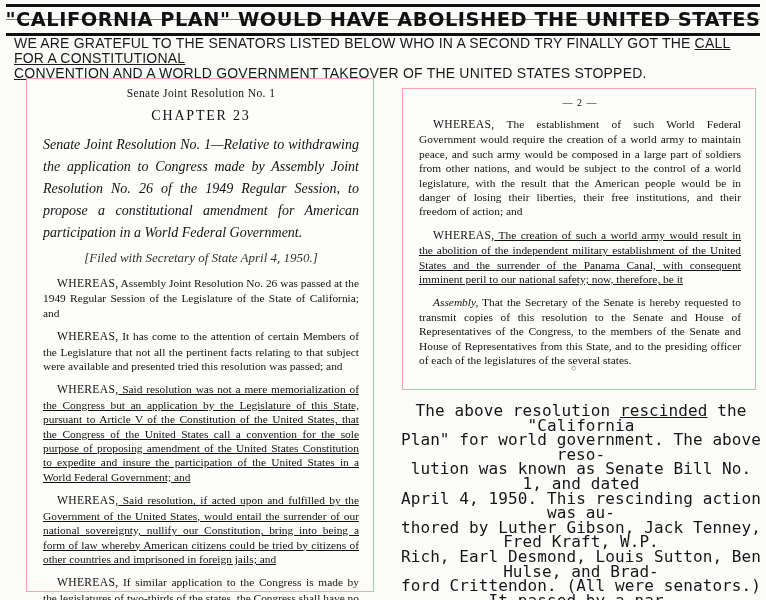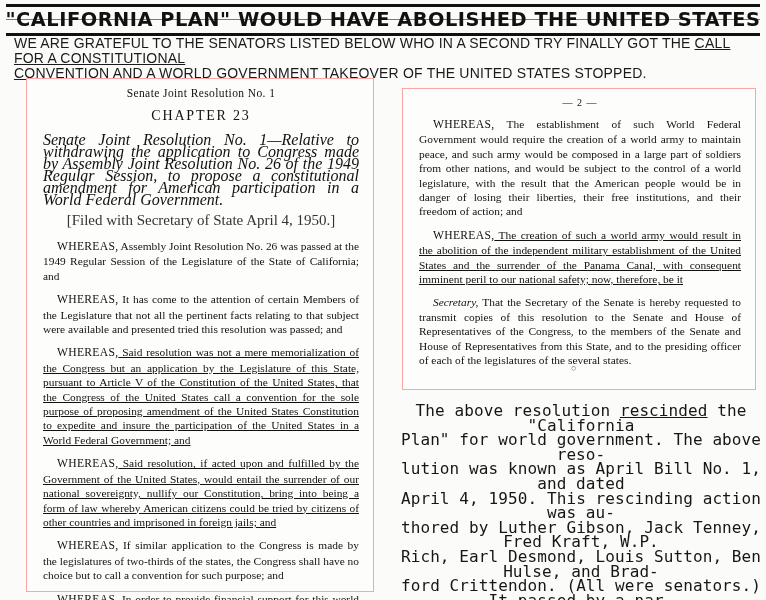--- a/index.html
+++ b/index.html
@@ -98,28 +98,29 @@
     letter-spacing: 0.4px;
   }
   .chapter {
     text-align: center;
     font-size: 14px;
     letter-spacing: 1.8px;
     margin: 6px 0 10px 0;
   }
   .ital {
     font-style: italic;
-    font-size: 16px;
-    line-height: 12px;
+    font-size: 14px;
+    line-height: 22px;
     text-align: justify;
     margin-bottom: 4px;
   }
   .filed {
     text-align: center;
-    font-size: 15px;
+    font-size: 13px;
+    font-style: italic;
     margin: 6px 0 10px 0;
     color: #333;
   }
   p.body {
     font-size: 11.4px;
     line-height: 14.4px;
     text-align: justify;
     margin: 9px 0 2px 0;
     text-indent: 14px;
   }
@@ -190,29 +191,29 @@
       <p class="body"><span class="sc">WHEREAS,</span><span> If similar application to the Congress is made by the legislatures of two-thirds of the states, the Congress shall have no choice but to call a convention for such purpose; and</span></p>
       <p class="body"><span class="sc">WHEREAS,</span><span> In order to provide financial support for this world government it would be necessary to give such government the power of taxation or to require contributions from member nations, and in either event the principal source of funds required for the support of such government would of necessity be the United States, with a resulting heavy burden on the American taxpayer and the lowering of the American standard of living; and</span></p>
     </div>
   </div>
 
   <div class="col col-right">
     <div class="col-inner">
       <div class="pagenum">— 2 —</div>
       <p class="body"><span class="sc">WHEREAS,</span><span> The establishment of such World Federal Government would require the creation of a world army to maintain peace, and such army would be composed in a large part of soldiers from other nations, and would be subject to the control of a world legislature, with the result that the American people would be in danger of losing their liberties, their free institutions, and their freedom of action; and</span></p>
       <p class="body"><span class="sc">WHEREAS,</span><span class="u"> The creation of such a world army would result in the abolition of the independent military establishment of the United States and the surrender of the Panama Canal, with consequent imminent peril to our national safety; now, therefore, be it</span></p>
-      <p class="body"><span class="res">Secretary,</span><span> That the Secretary of the Senate is hereby requested to transmit copies of this resolution to the Senate and House of Representatives of the Congress, to the members of the Senate and House of Representatives from this State, and to the presiding officer of each of the legislatures of the several states.</span></p>
+      <p class="body"><span class="res">Assembly,</span><span> That the Secretary of the Senate is hereby requested to transmit copies of this resolution to the Senate and House of Representatives of the Congress, to the members of the Senate and House of Representatives from this State, and to the presiding officer of each of the legislatures of the several states.</span></p>
       <div class="rightdot">○</div>
     </div>
   </div>
 
   <div class="caption">
     <span>The above resolution </span><span class="u">rescinded</span><span> the "California</span><br>
     <span>Plan" for world government.  The above reso-</span><br>
-    <span>lution was known as April Bill No. 1,  and dated</span><br>
+    <span>lution was known as Senate Bill No. 1,  and dated</span><br>
     <span>April 4, 1950.  This rescinding action was au-</span><br>
     <span>thored by Luther Gibson, Jack Tenney, Fred Kraft, W.P.</span><br>
     <span>Rich, Earl Desmond, Louis Sutton, Ben Hulse, and Brad-</span><br>
     <span>ford Crittendon. (All were senators.) It passed by a nar-</span><br>
     <span>row vote, but it did not remove culprits from office however</span>
   </div>
 
 </div>
 
 </body></html>

